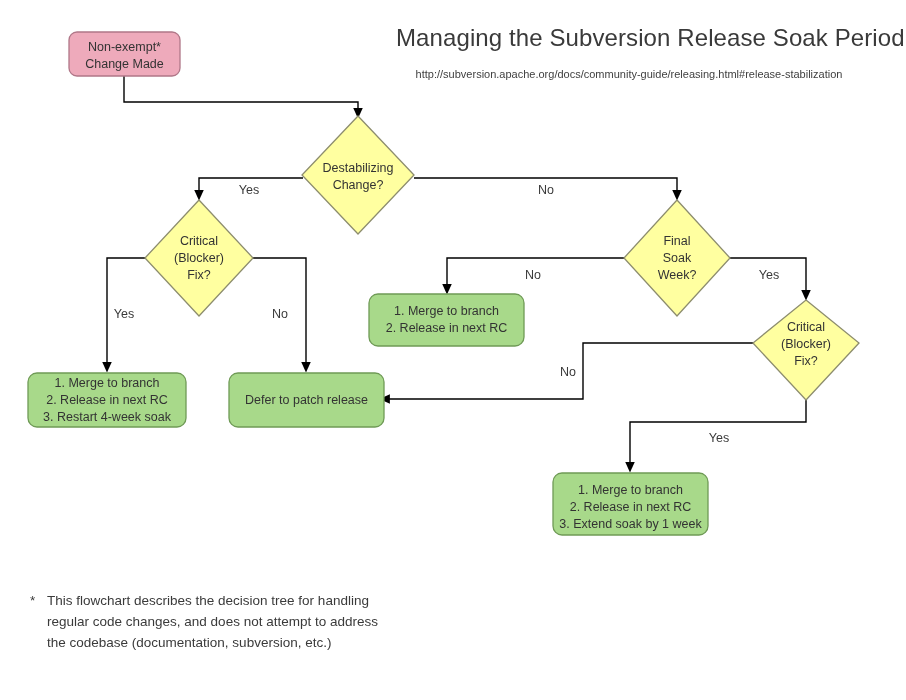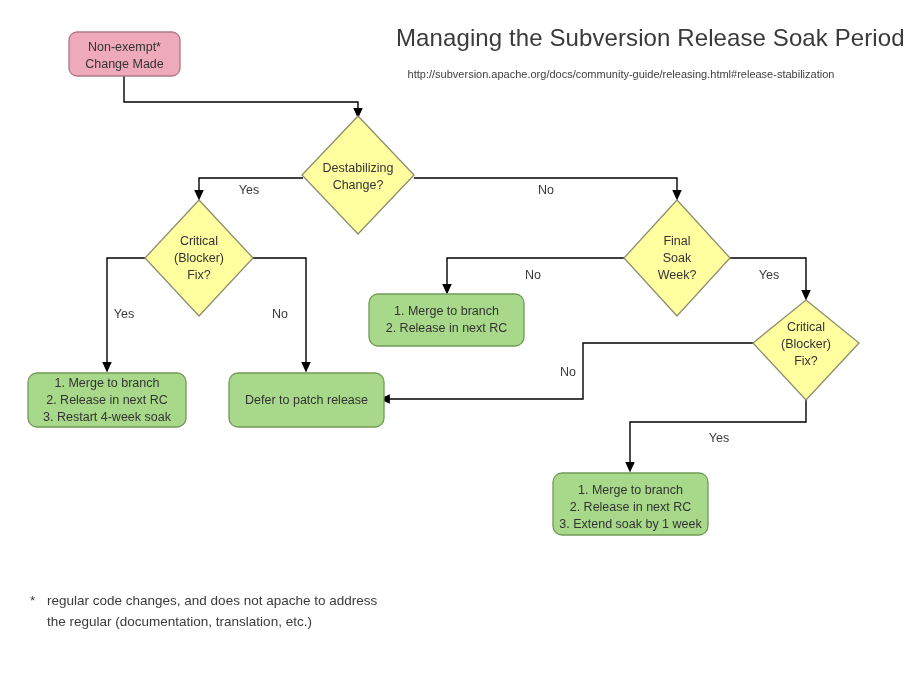--- a/index.html
+++ b/index.html
@@ -1,19 +1,19 @@
 <!DOCTYPE html>
 <html><head>
 <meta charset="utf-8">
 <style>
   html,body{margin:0;padding:0;background:#ffffff;}
   body{width:906px;height:700px;font-family:"Liberation Sans",sans-serif;color:#333333;overflow:hidden;}
   #page{position:relative;width:906px;height:700px;background:#fff;}
   .title{position:absolute;left:396px;top:24px;width:490px;text-align:center;font-size:24px;color:#3a3a3a;letter-spacing:.1px;white-space:nowrap;}
-  .url{position:absolute;left:376px;top:68px;width:490px;text-align:center;font-size:11px;color:#3f3f3f;white-space:nowrap;}
+  .url{position:absolute;left:384px;top:68px;width:490px;text-align:center;font-size:11px;color:#3f3f3f;white-space:nowrap;}
   .footnote{position:absolute;left:30px;top:590px;width:480px;font-size:13.5px;line-height:21px;color:#3a3a3a;}
   .footnote .star{position:absolute;left:0;top:0;}
   .footnote .ftext{display:block;margin-left:17px;}
   svg{position:absolute;left:0;top:0;}
   .node-text{font-family:"Liberation Sans",sans-serif;font-size:12.5px;fill:#333333;}
   .edge-label{font-family:"Liberation Sans",sans-serif;font-size:12.5px;fill:#3a3a3a;}
   .conn{fill:none;stroke:#000000;stroke-width:1.4;}
 </style>
 </head>
 <body>
@@ -111,17 +111,18 @@
     <g>
       <rect x="553" y="473" width="155" height="62" rx="9" ry="9" fill="#a8d98a" stroke="#6f9a56" stroke-width="1.3"></rect>
       <text class="node-text" x="630.5" y="494" text-anchor="middle">1. Merge to branch</text>
       <text class="node-text" x="630.5" y="511" text-anchor="middle">2. Release in next RC</text>
       <text class="node-text" x="630.5" y="528" text-anchor="middle">3. Extend soak by 1 week</text>
     </g>
   </svg>
 
   <div class="footnote">
     <span class="star">*</span>
-    <span class="ftext">regular code changes, and does not apache to address</span>
-    <span class="ftext">the regular (documentation, translation, etc.)</span>
+    <span class="ftext">This flowchart describes the decision tree for handling</span>
+    <span class="ftext">regular code changes, and does not attempt to address</span>
+    <span class="ftext">the codebase (documentation, subversion, etc.)</span>
   </div>
 
 </div>
 
 </body></html>

